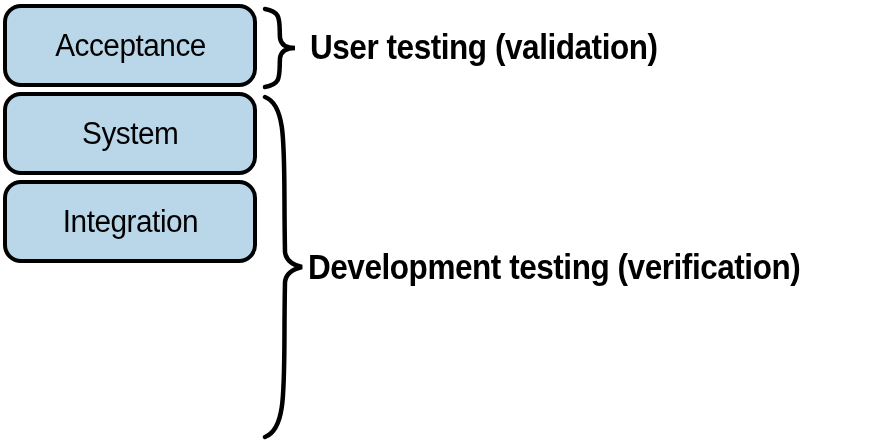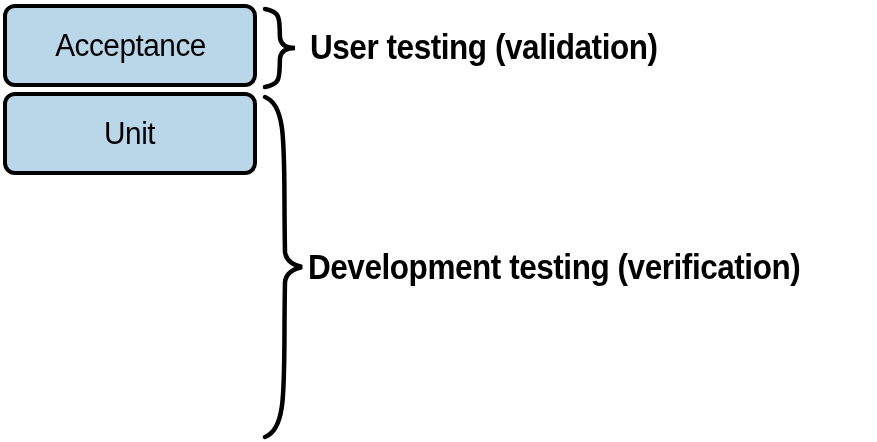--- a/index.html
+++ b/index.html
@@ -22,21 +22,21 @@
     width: 254px;
     display: flex;
     flex-direction: column;
     gap: 5px;
   }
   .test-box {
     box-sizing: border-box;
     height: 83px;
     background: var(--box-fill, #b9d7e9);
     border: 4px solid var(--box-border, #000000);
-    border-radius: 12px;
+    border-radius: 18px;
     display: flex;
     align-items: center;
     justify-content: center;
   }
   .test-box span {
     font-size: 31px;
     font-weight: 400;
     color: #000;
     letter-spacing: -0.5px;
     transform: scaleX(0.96);
@@ -65,21 +65,24 @@
 </head>
 <body>
 
 <div class="figure" style="--box-fill: #b9d7e9; --box-border: #000000; --line: #000000;">
 
   <div class="stack">
     <div class="test-box">
       <span>Acceptance</span>
     </div>
     <div class="test-box">
-      <span>Unit</span>
+      <span>System</span>
+    </div>
+    <div class="test-box">
+      <span>Integration</span>
     </div>
   </div>
 
   <svg class="brace" style="left:262px; top:6px;" width="38" height="84" viewBox="0 0 38 84">
     <path d="M 3,3 C 20,6 17,14 18,32 C 19,39 25,42 33,42 C 25,42 19,45 18,52 C 17,70 20,78 3,81"></path>
   </svg>
 
   <svg class="brace" style="left:262px; top:94px;" width="44" height="346" viewBox="0 0 44 346">
     <path d="M 3,3 C 27,12 21,60 23,158 C 24,166 31,171 40,173 C 31,175 24,180 23,188 C 21,286 27,334 3,343"></path>
   </svg>

